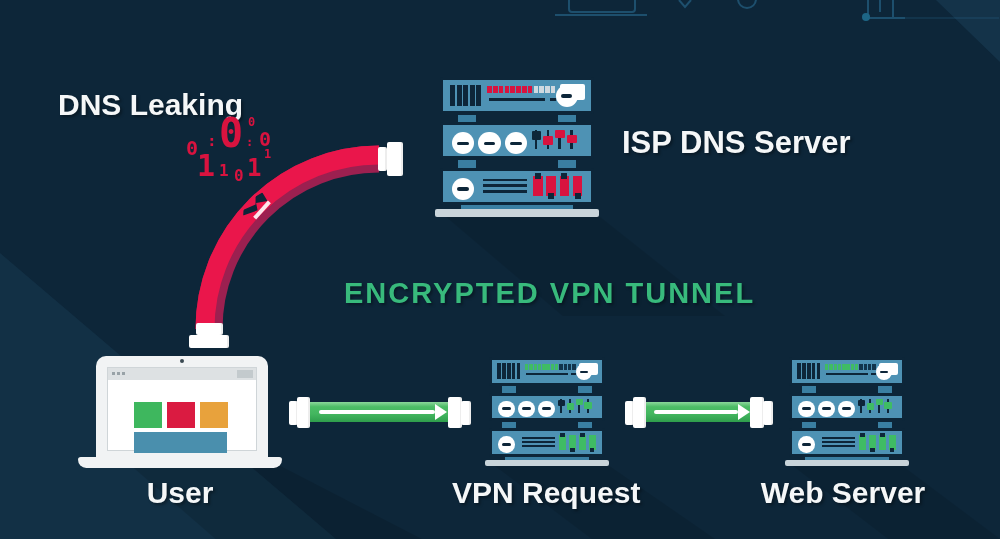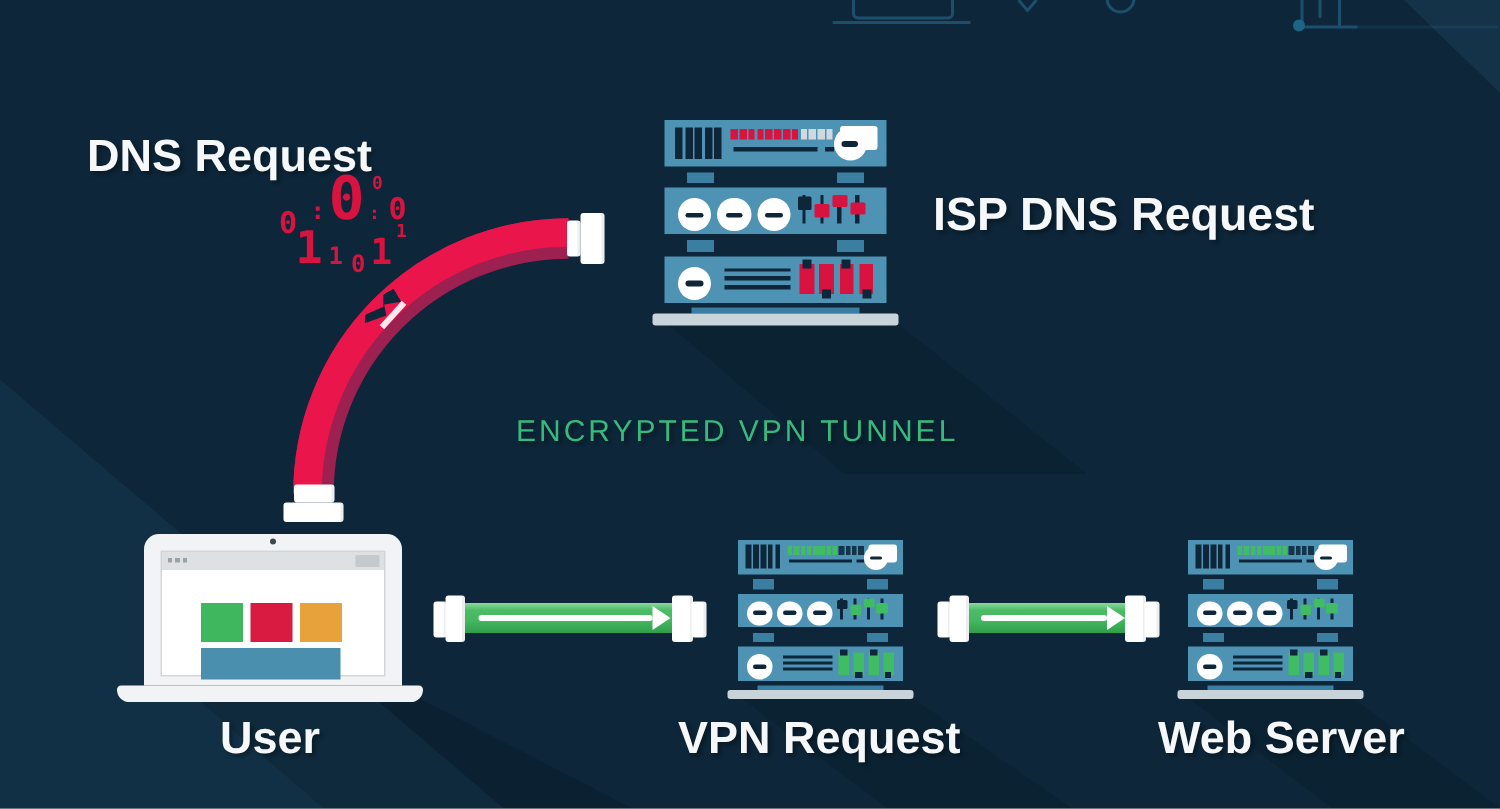--- a/index.html
+++ b/index.html
@@ -18,25 +18,25 @@
   .sh-laptop{left:78px;top:466px;width:382px;height:73px;clip-path:polygon(14% 0,53% 0,90% 100%,36% 100%);}
   .sh-isp{left:445px;top:216px;width:280px;height:100px;background:rgba(0,0,0,0.09);clip-path:polygon(0 0,55% 0,100% 100%,42% 100%);}
   .sh-vpn{left:495px;top:466px;width:220px;height:73px;background:rgba(0,0,0,0.10);clip-path:polygon(0 0,52% 0,100% 100%,44% 100%);}
   .sh-web{left:793px;top:466px;width:207px;height:73px;background:rgba(0,0,0,0.10);clip-path:polygon(0 0,53% 0,100% 100%,46% 100%);}
   
   .decor{opacity:0.55;}
   
   .lbl{color:#f5f7f8;font-weight:bold;text-shadow:2px 2px 3px rgba(0,0,0,0.35);white-space:nowrap;}
   .dns-title{left:58px;top:86px;font-size:30px;line-height:38px;}
   .isp-label{left:622px;top:125px;font-size:31px;}
-  .tunnel-label{left:344px;top:277px;font-size:20px;font-weight:normal;letter-spacing:2px;
+  .tunnel-label{left:344px;top:277px;font-size:29px;font-weight:bold;letter-spacing:2px;
     text-shadow:2px 2px 3px rgba(0,0,0,0.35);white-space:nowrap;}
   .user-label{left:78px;top:476px;width:204px;text-align:center;font-size:30px;}
   .vpn-label{left:452px;top:476px;width:185px;text-align:center;font-size:30px;}
-  .web-label{left:772px;top:476px;width:190px;text-align:left;font-size:30px;}
+  .web-label{left:748px;top:476px;width:190px;text-align:center;font-size:30px;}
   
   .bdigit{position:absolute;font-family:"DejaVu Sans Mono", monospace;font-weight:bold;line-height:1;}
   
   .server-icon{position:absolute;}
   .srv-unit{position:absolute;left:3%;width:94%;height:26%;background:#4e92b4;
     border:3px solid #0d2639;border-radius:3px;box-sizing:border-box;z-index:2;}
   .u1{top:0;} .u2{top:32%;} .u3{top:64%;}
   .gt{position:absolute;width:11%;height:7%;background:#3a7fa2;z-index:1;}
   .pedestal{position:absolute;left:16%;top:87.5%;width:68%;height:5.5%;background:#3a7fa2;}
   .sbase{position:absolute;left:0;top:93%;width:100%;height:5.5%;background:#c9d4da;border-radius:2px;}
@@ -115,21 +115,21 @@
   </svg>
   <div class="abs crack-n"></div>
   <div class="abs crack-w"></div>
 
   <div class="abs cap" style="left:196px;top:323px;width:27px;height:12px;z-index:4"></div>
   <div class="abs cap" style="left:189px;top:335px;width:40px;height:13px;z-index:4"></div>
   <div class="abs cap" style="left:378px;top:147px;width:9px;height:24px;z-index:4"></div>
   <div class="abs cap" style="left:387px;top:142px;width:16px;height:34px;z-index:4"></div>
 
   <div class="abs lbl dns-title">
-    <div>DNS Request</div>
+    <div>DNS Leaking</div>
   </div>
   <div id="binary">
       <span class="bdigit" style="left: 186px; top: 138px; font-size: 20px; color: rgb(216, 19, 63);">0</span>
       <span class="bdigit" style="left: 207px; top: 133px; font-size: 16px; color: rgb(216, 19, 63);">:</span>
       <span class="bdigit" style="left: 219px; top: 113px; font-size: 40px; color: rgb(216, 19, 63);">0</span>
       <span class="bdigit" style="left: 248px; top: 116px; font-size: 12px; color: rgb(216, 19, 63);">0</span>
       <span class="bdigit" style="left: 246px; top: 136px; font-size: 12px; color: rgb(216, 19, 63);">:</span>
       <span class="bdigit" style="left: 259px; top: 129px; font-size: 20px; color: rgb(216, 19, 63);">0</span>
       <span class="bdigit" style="left: 197px; top: 151px; font-size: 30px; color: rgb(216, 19, 63);">1</span>
       <span class="bdigit" style="left: 219px; top: 163px; font-size: 16px; color: rgb(216, 19, 63);">1</span>
@@ -187,21 +187,21 @@
         <div class="l3" style="top:43%"></div>
         <div class="l3" style="top:61%"></div>
         <div class="blk">
           <div class="bb" style="background:#d8133f"></div>
           <div class="bb" style="background:#d8133f"></div>
           <div class="bb" style="background:#d8133f"></div>
           <div class="bb" style="background:#d8133f"></div>
         </div>
       </div>
     </div>
-  <div class="abs lbl isp-label">ISP DNS Request</div>
+  <div class="abs lbl isp-label">ISP DNS Server</div>
 
   <div class="abs tunnel-label" style="color:#38ba7c">ENCRYPTED VPN TUNNEL</div>
 
   <div class="abs laptop-screen">
     <div class="cam"></div>
     <div class="browser">
       <div class="chrome">
         <div class="cdots"></div>
         <div class="ctab"></div>
       </div>

